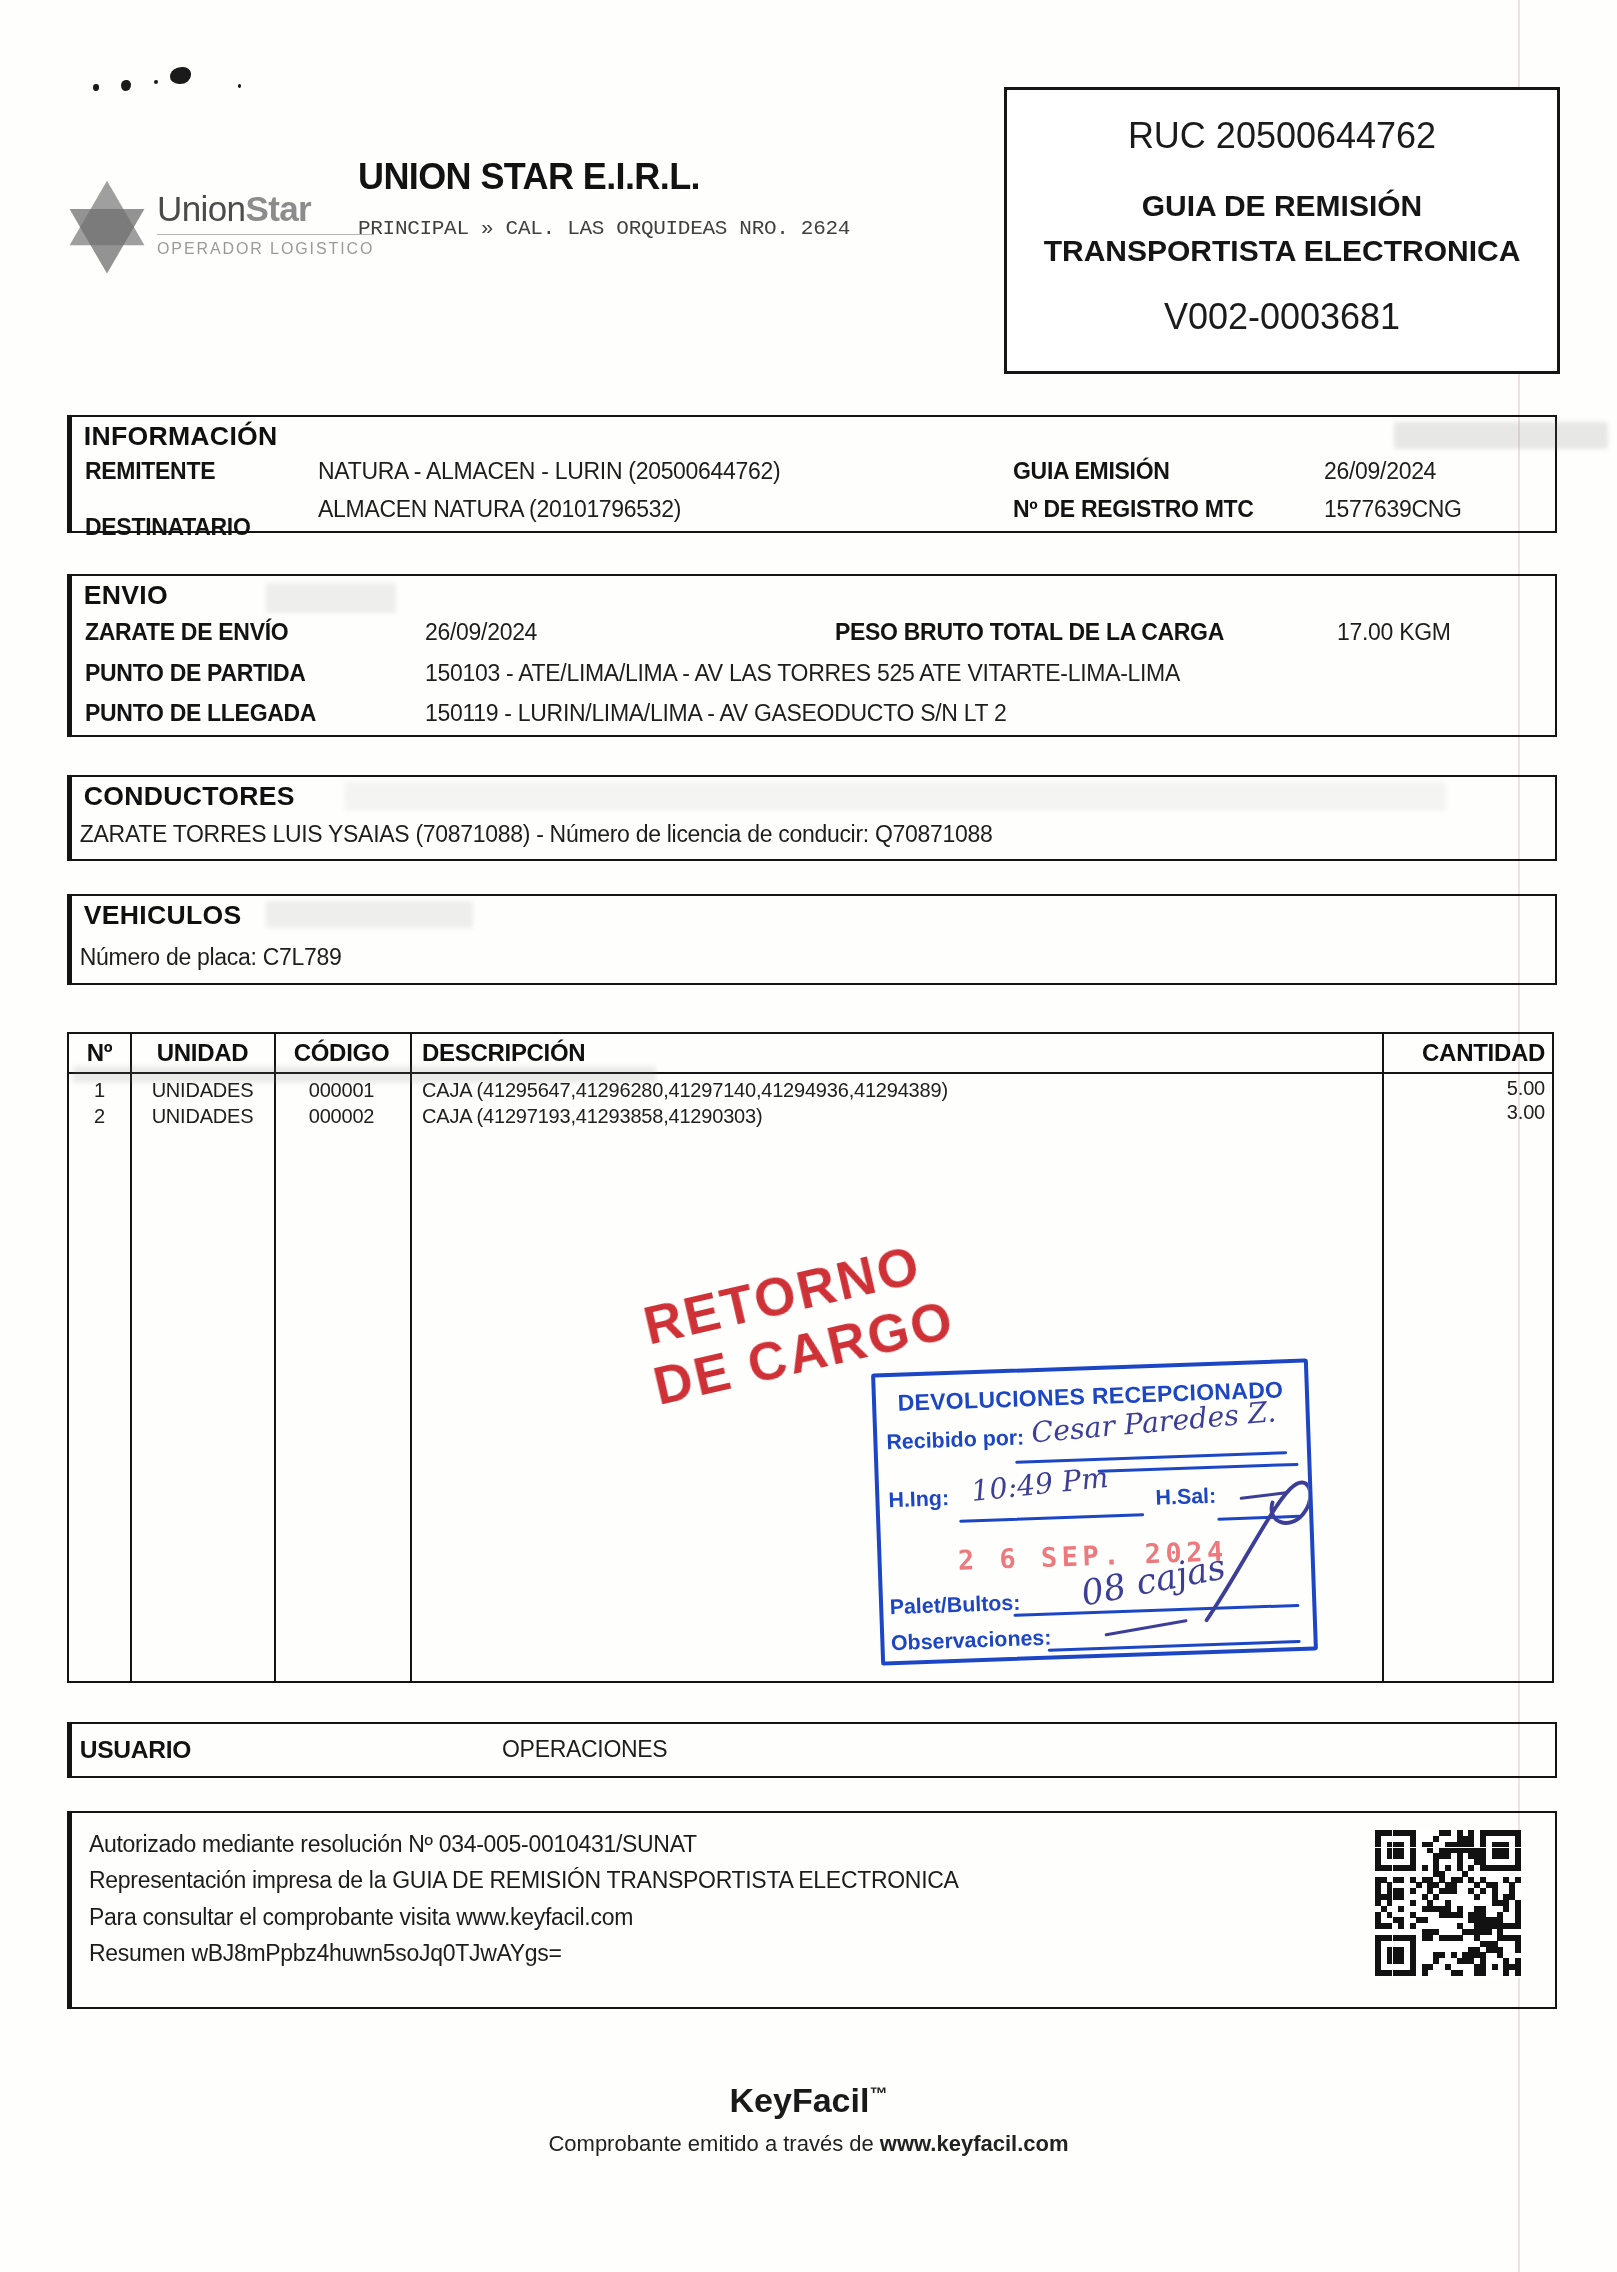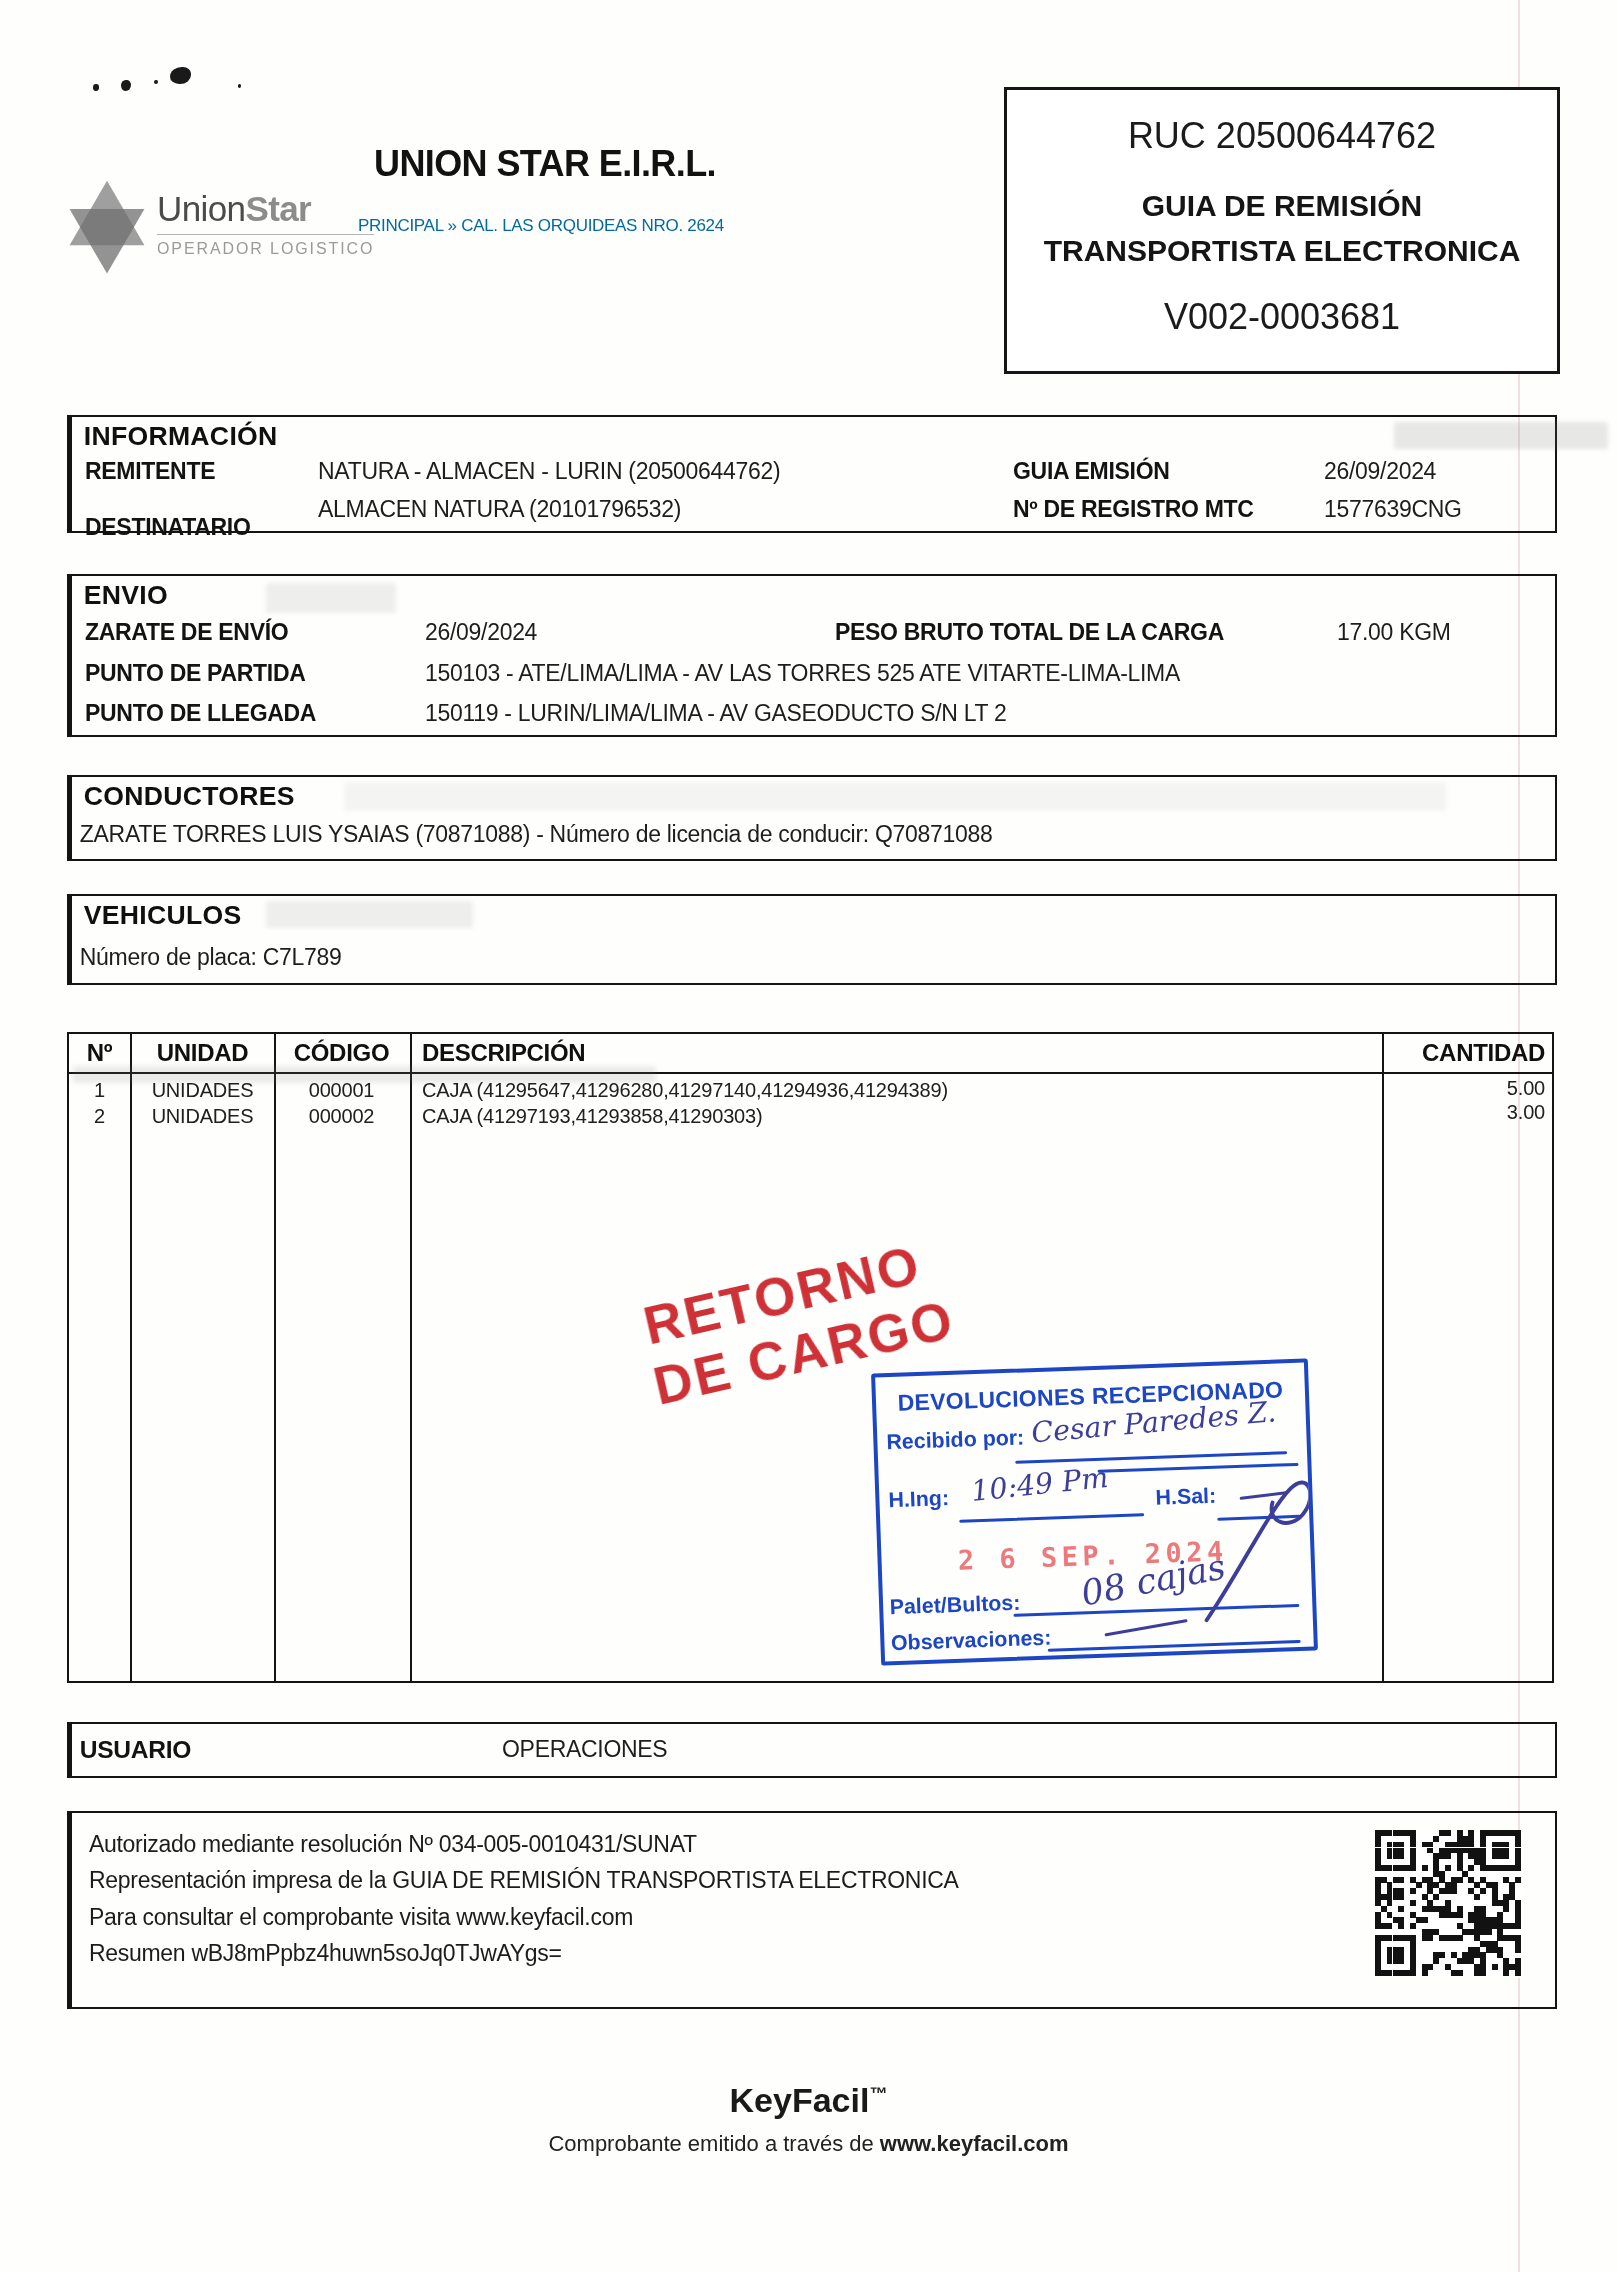--- a/index.html
+++ b/index.html
@@ -16,21 +16,21 @@
 
   .ghost{position:absolute;background:rgba(120,120,120,0.12);filter:blur(1.9px);border-radius:2.6px;}
 
   
   .logo-word{font-size:35px;letter-spacing:-0.6px;}
   .logo-word .a{color:#4b4b4b;font-weight:400;}
   .logo-word .b{color:#8c8c8c;font-weight:700;}
   .logo-tag{margin-top:5.2px;padding-top:4.5px;border-top:1.3px solid #b5b5b5;font-size:16px;letter-spacing:1.9px;color:#9a9a9a;white-space:nowrap;}
 
   .company-title{font-size:36px;font-weight:700;letter-spacing:-0.6px;color:#121212;white-space:nowrap;}
-  .company-address{font-size:17px;line-height:1.42;color:#0369a1;letter-spacing:-0.3px;white-space:nowrap;}
+  .company-address{font-size:21px;line-height:1.42;color:#404040;letter-spacing:-0.3px;white-space:nowrap;font-family:Liberation Mono, monospace;}
 
   .ruc-box{left:1004px;top:87px;width:550px;height:281px;border:3.2px solid #161616;text-align:center;background:#fff;}
   .ruc-line{margin-top:24.6px;font-size:36px;letter-spacing:0px;color:#1b1b1b;}
   .doc-type{margin-top:26px;font-size:30px;font-weight:700;line-height:1.5;color:#151515;}
   .doc-number{margin-top:23px;font-size:36px;color:#1b1b1b;}
 
   .box{position:absolute;border:2.6px solid #141414;border-left-width:5.8px;background:transparent;}
   .sec-title{position:absolute;left:11.7px;top:3.9px;font-size:26.6px;font-weight:700;letter-spacing:0.3px;color:#101010;}
   .lbl{position:absolute;font-size:23px;font-weight:700;color:#131313;white-space:nowrap;letter-spacing:-0.3px;}
   .val{position:absolute;font-size:23px;font-weight:400;color:#1d1d1d;white-space:nowrap;letter-spacing:-0.3px;}
@@ -85,21 +85,21 @@
   <svg class="abs" style="left:67px;top:178px;" width="80" height="97" viewBox="0 0 124 150">
     <polygon points="62,4 120,104 4,104" fill="#8e8e8e" opacity="0.85"></polygon>
     <polygon points="62,148 4,48 120,48" fill="#6f6f6f" opacity="0.75"></polygon>
   </svg>
 
   <div class="abs" style="left:157px;top:189px;">
     <div class="logo-word"><span class="a">Union</span><span class="b">Star</span></div>
     <div class="logo-tag">OPERADOR LOGISTICO</div>
   </div>
 
-  <div class="abs company-title" style="left:358px;top:143px;margin-left:16px;">UNION STAR E.I.R.L.</div>
+  <div class="abs company-title" style="left:358px;top:156px;">UNION STAR E.I.R.L.</div>
   <div class="abs company-address" style="left:358px;top:214px;">
     <div>PRINCIPAL » CAL. LAS ORQUIDEAS NRO. 2624</div>
   </div>
 
   <div class="abs ruc-box">
     <div class="ruc-line">RUC 20500644762</div>
     <div class="doc-type">
       <div>GUIA DE REMISIÓN</div>
       <div>TRANSPORTISTA ELECTRONICA</div>
     </div>

